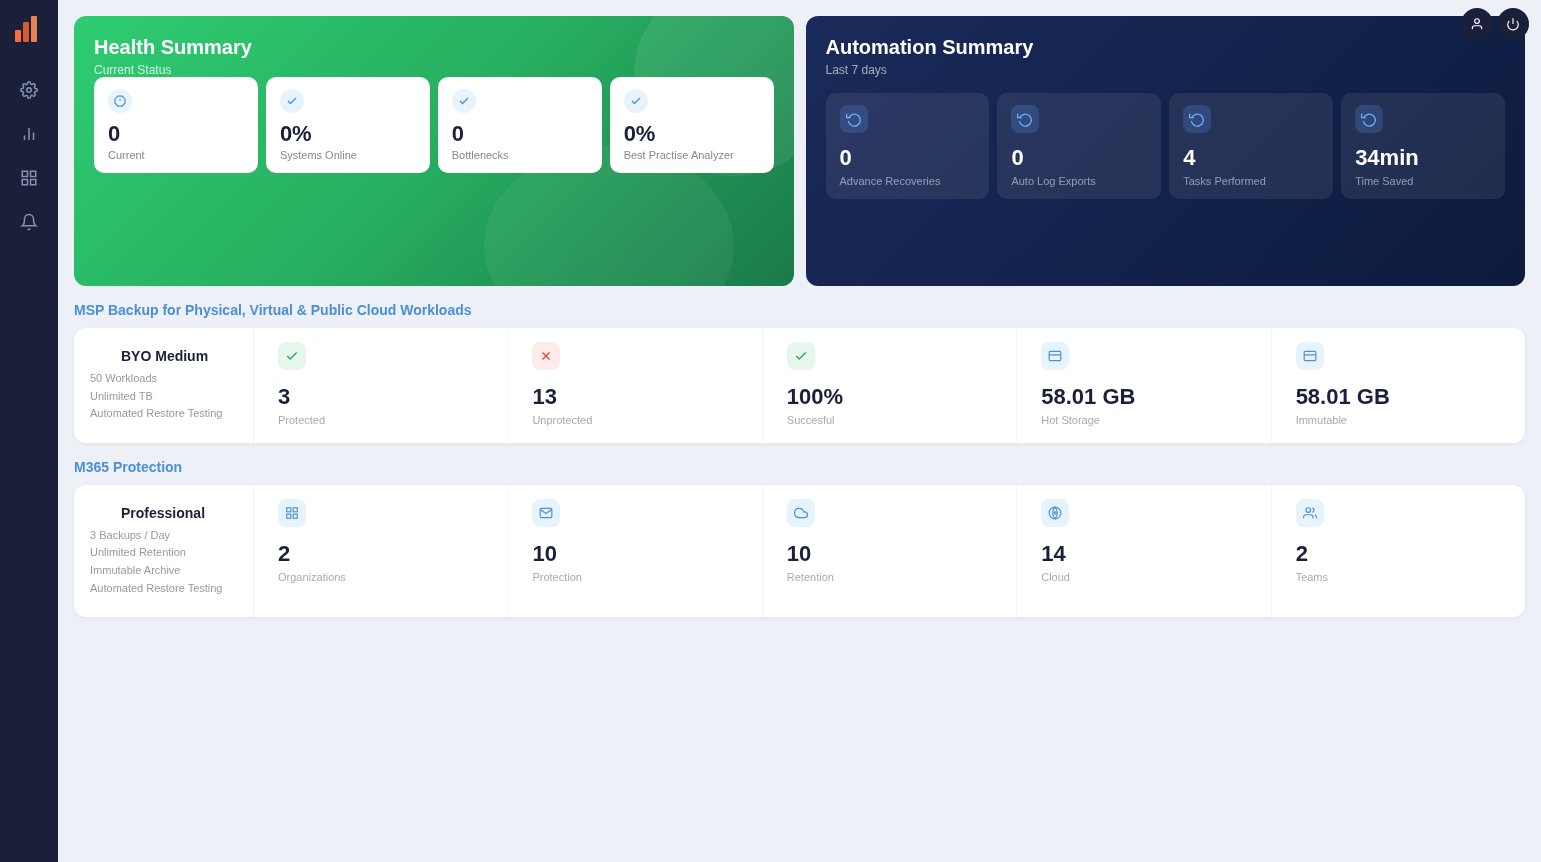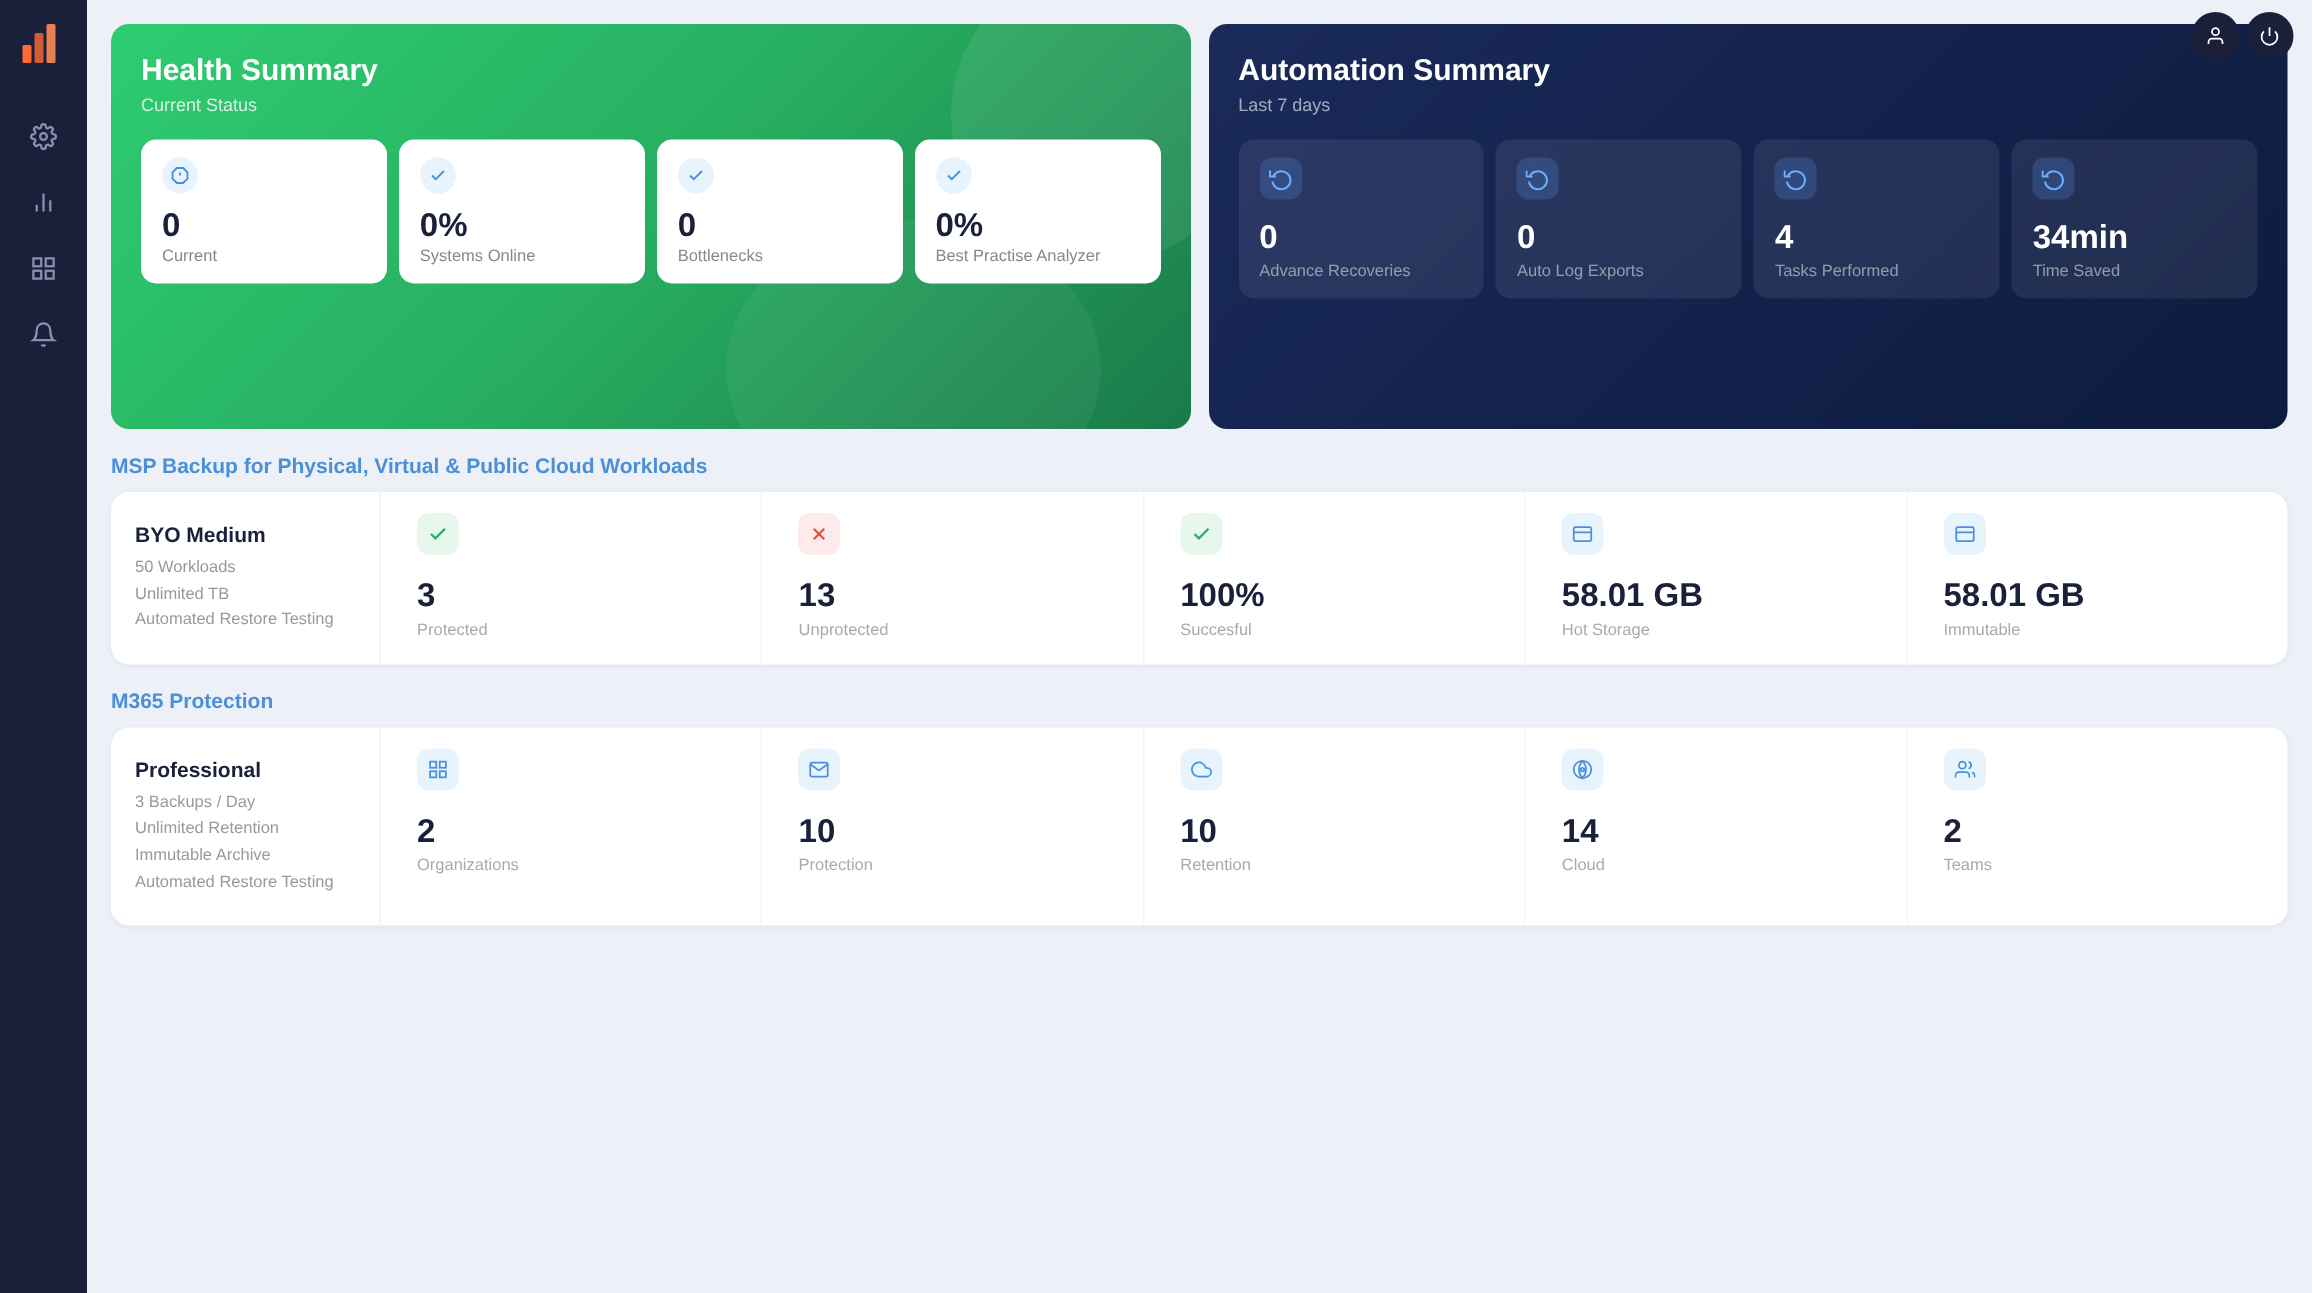--- a/index.html
+++ b/index.html
@@ -108,21 +108,20 @@
     }
     .health-title {
       color: #fff;
       font-size: 20px;
       font-weight: 700;
       margin-bottom: 4px;
     }
     .health-subtitle {
       color: rgba(255,255,255,0.8);
       font-size: 12px;
-      margin-bottom: 16px;
     }
     .health-metrics {
       display: flex;
       gap: 8px;
       position: relative;
       z-index: 1;
     }
     .metric-card {
       background: #fff;
       border-radius: 10px;
@@ -228,20 +227,21 @@
       padding: 20px 16px;
       min-width: 180px;
       max-width: 190px;
       border-right: 1px solid #f0f0f0;
     }
     .plan-name {
       font-size: 14px;
       font-weight: 600;
       color: #1a1f3a;
       margin-bottom: 6px;
+      margin-left: 31px;
     }
     .plan-detail {
       font-size: 11px;
       color: #999;
       line-height: 1.6;
     }
     .stat-cell {
       flex: 1;
       padding: 14px 16px;
       display: flex;

